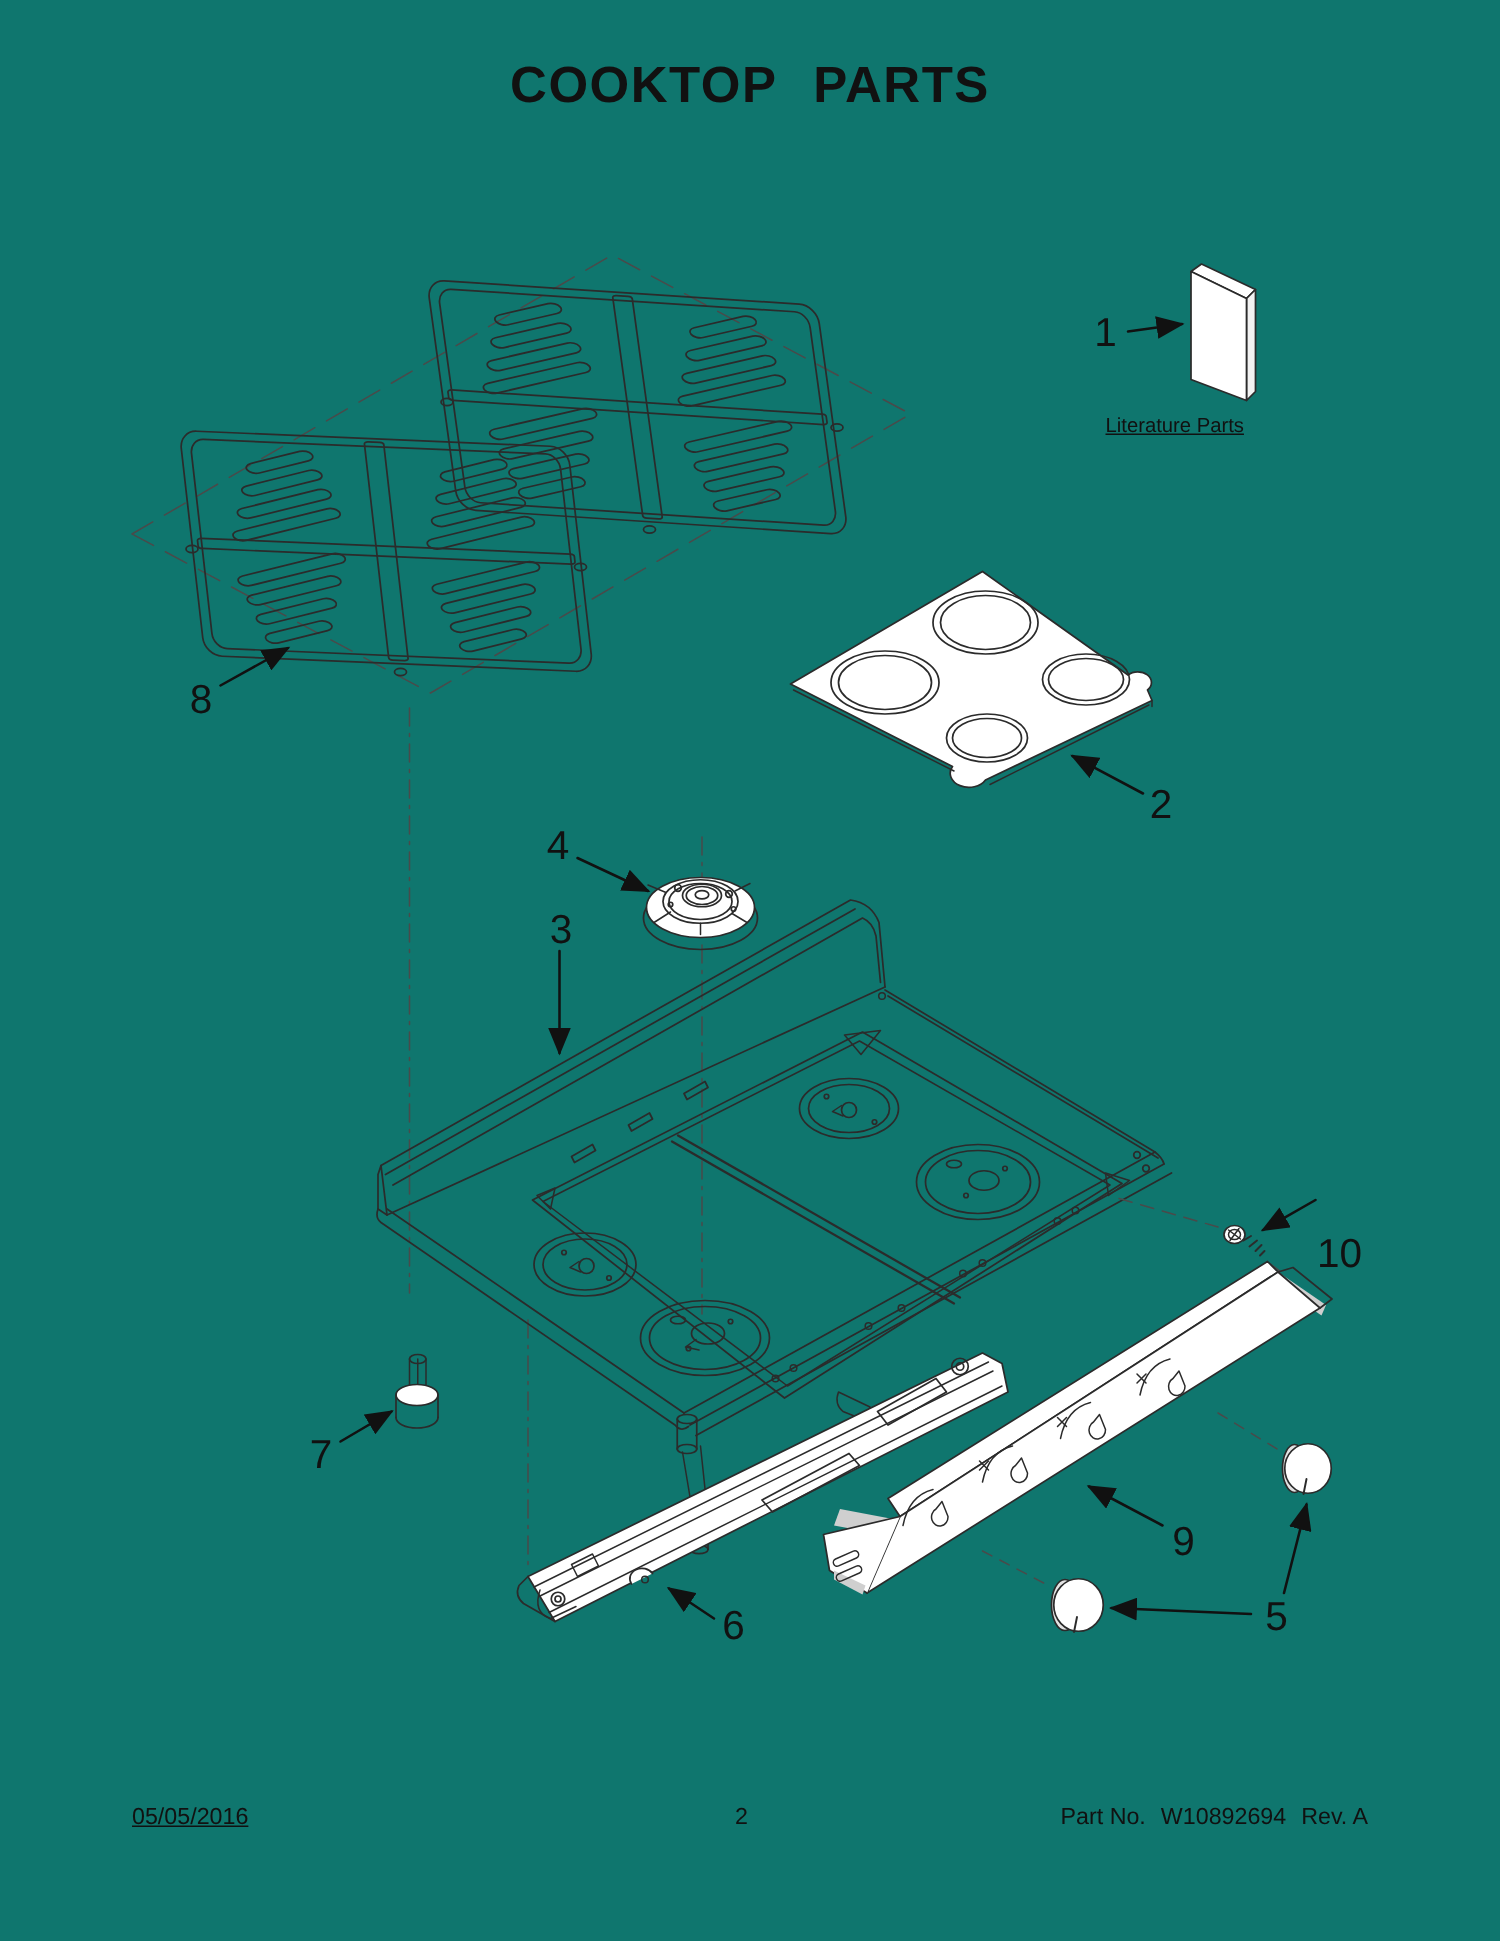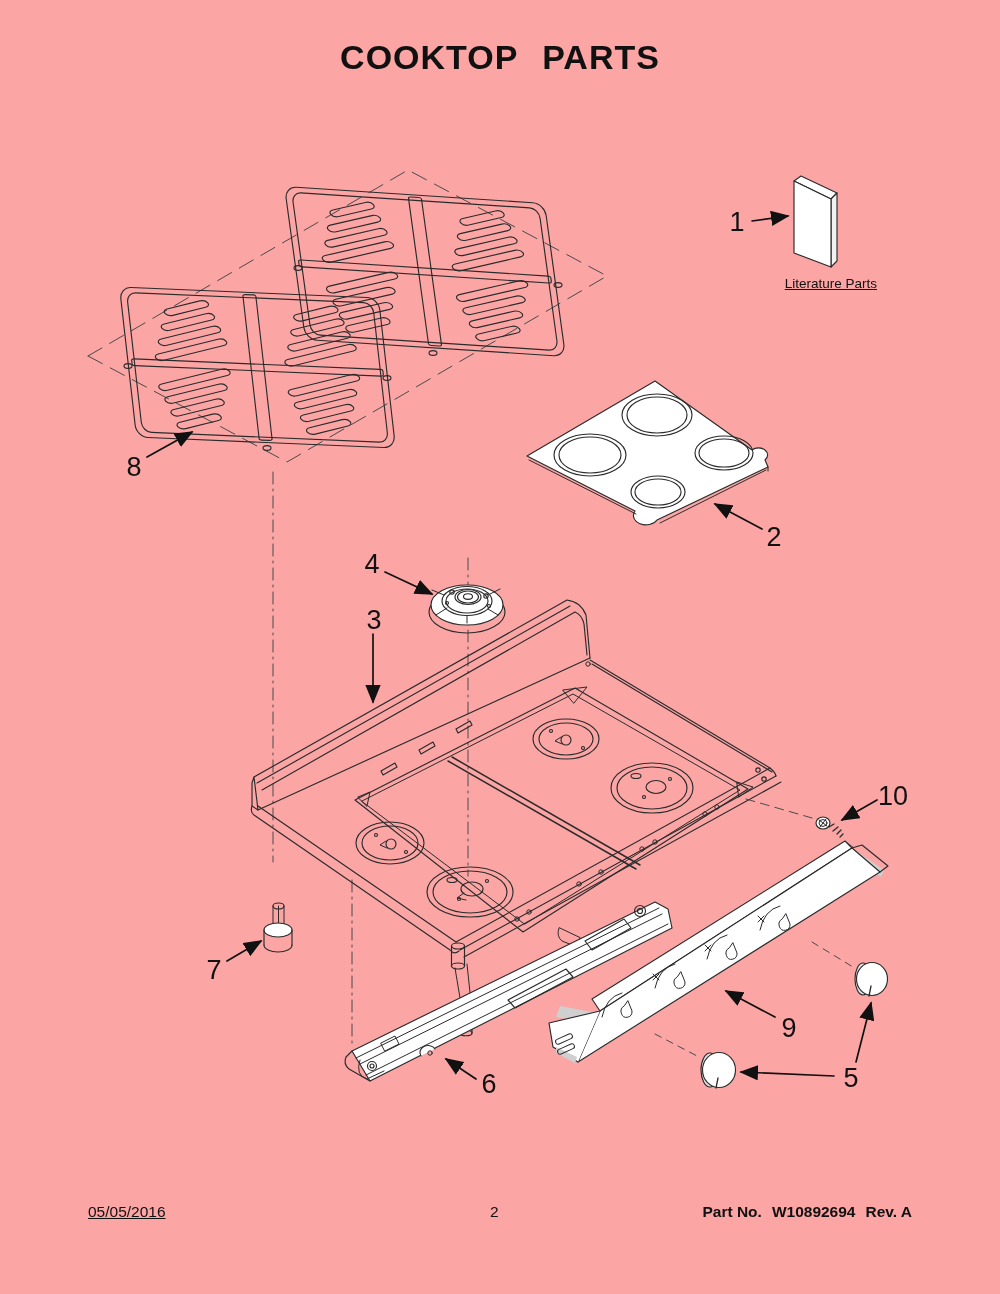--- a/index.html
+++ b/index.html
@@ -1,37 +1,37 @@
 <!DOCTYPE html>
 <html><head>
 <meta charset="utf-8">
 <style>
   html,body{margin:0;padding:0;background:#ffffff;}
   .page{
-    position:relative;width:1000px;height:1294px;background:#fca5a5;
+    position:relative;width:1000px;height:1294px;background:#0f766e;
     font-family:"Liberation Sans", sans-serif;color:#111;overflow:hidden;
   }
   .title{
     position:absolute;left:0;top:38px;width:100%;text-align:center;
     font-size:34px;font-weight:bold;letter-spacing:1px;word-spacing:14px;color:#111;
   }
   .diagram-svg{position:absolute;left:0;top:0;width:1000px;height:1294px;}
   .callout{
     position:absolute;font-size:27px;color:#111;
     transform:translate(-50%,-50%);line-height:1;
   }
   .lit-label{
-    position:absolute;left:777px;top:276px;width:100px;text-align:right;
+    position:absolute;left:737px;top:276px;width:100px;text-align:left;
     font-size:13.5px;color:#111;text-decoration:underline;white-space:nowrap;
   }
   .footer{position:absolute;left:0;top:1203px;width:100%;font-size:15.5px;color:#111;}
   .footer .date{position:absolute;left:88px;top:0;text-decoration:underline;}
   .footer .page-num{position:absolute;left:490px;top:0;}
   .footer .partinfo{position:absolute;right:88px;top:0;white-space:nowrap;}
-  .footer .partinfo span{margin-left:10px;font-weight:bold;}
+  .footer .partinfo span{margin-left:10px;}
 </style>
 </head>
 <body>
 
 <div class="page">
 
   <div class="title">COOKTOP PARTS</div>
 
   <svg class="diagram-svg" viewBox="0 0 1000 1294" fill="none" stroke="#2b2b2b" stroke-width="1.15" stroke-linejoin="round" stroke-linecap="round">
     <defs>
@@ -299,21 +299,21 @@
 
   <div class="callout" style="left:737px;top:222px">1</div>
   <div class="callout" style="left:774px;top:537px">2</div>
   <div class="callout" style="left:374px;top:620px">3</div>
   <div class="callout" style="left:372px;top:564px">4</div>
   <div class="callout" style="left:851px;top:1078px">5</div>
   <div class="callout" style="left:489px;top:1084px">6</div>
   <div class="callout" style="left:214px;top:970px">7</div>
   <div class="callout" style="left:134px;top:467px">8</div>
   <div class="callout" style="left:789px;top:1028px">9</div>
-  <div class="callout" style="left:893px;top:796px">10</div>
+  <div class="callout" style="left:893px;top:836px">10</div>
 
   <div class="lit-label">Literature Parts</div>
 
   <div class="footer">
     <span class="date">05/05/2016</span>
     <span class="page-num">2</span>
     <span class="partinfo"><span>Part No.</span><span>W10892694</span><span>Rev.  A</span></span>
   </div>
 
 </div>

